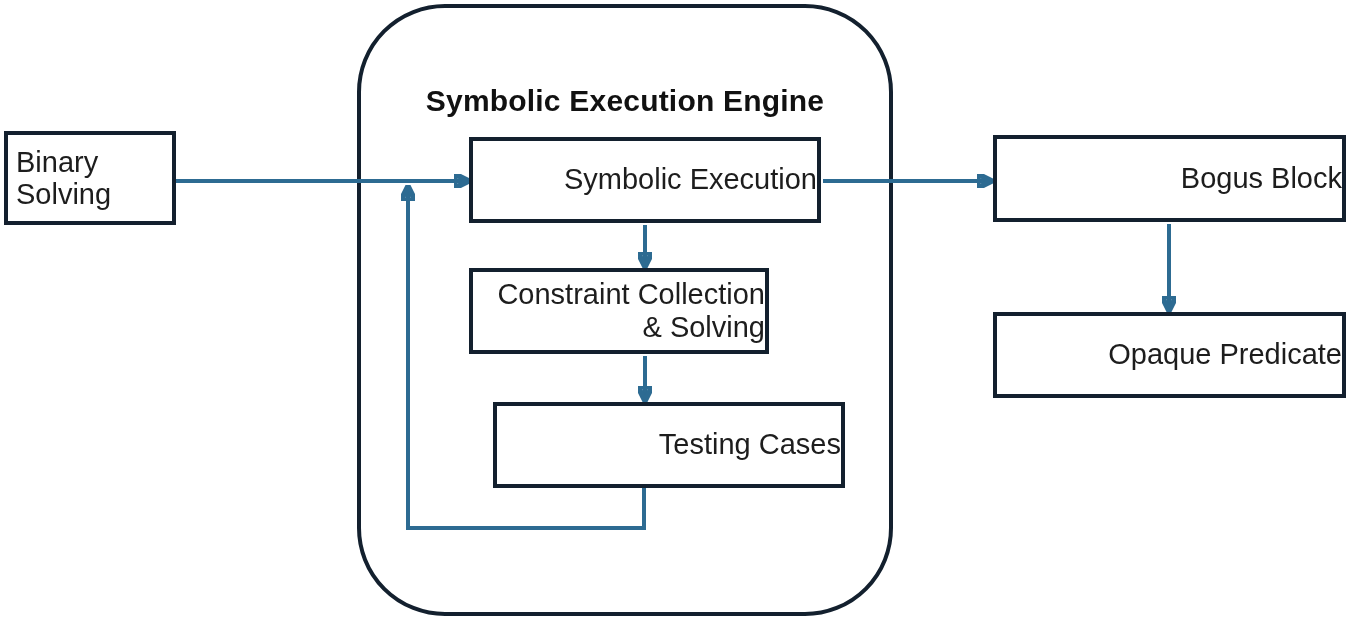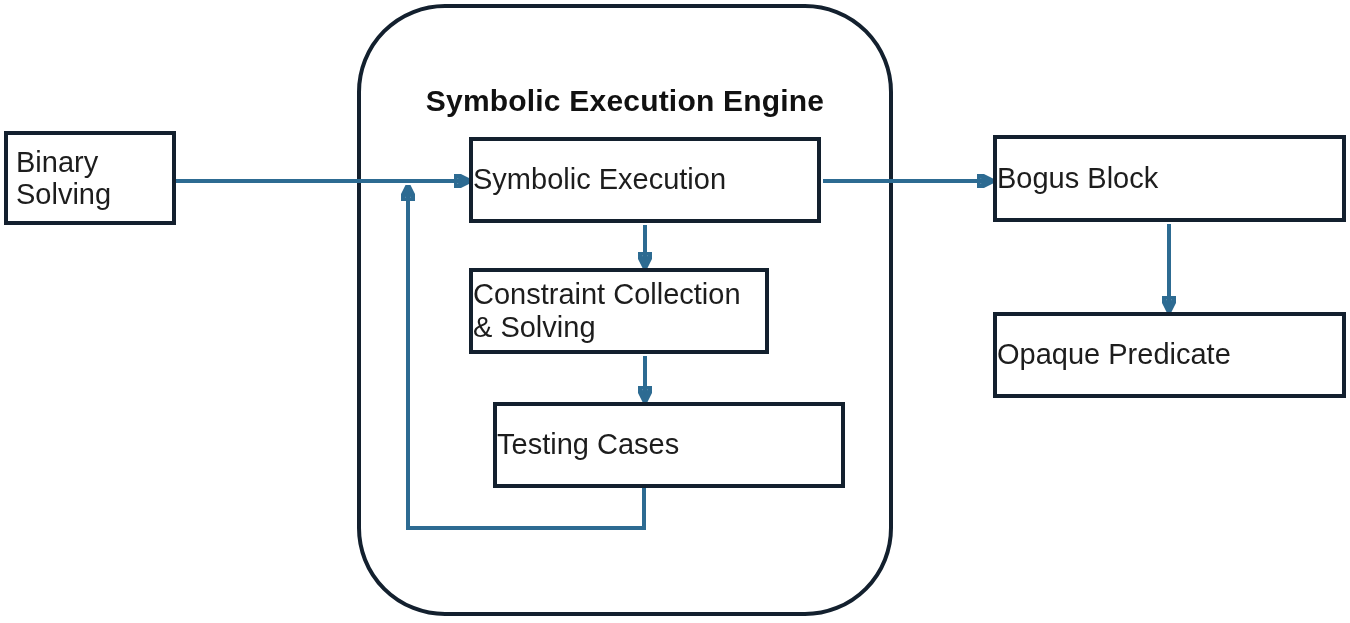--- a/index.html
+++ b/index.html
@@ -55,21 +55,21 @@
   }
   .ah-fill { fill: var(--arrow); stroke: none; }
   
   .node {
     position: absolute;
     border: 4px solid var(--box-border);
     background: var(--bg);
     display: flex;
     flex-direction: column;
     justify-content: center;
-    align-items: flex-start;
+    align-items: flex-end;
     font-size: 29px;
     color: var(--text);
     line-height: 1.15;
     text-align: center;
   }
   .node .line { display: block; }
   .node-binary {
     left: 4px; top: 131px; width: 172px; height: 94px;
     align-items: flex-start;
     padding-left: 8px;

